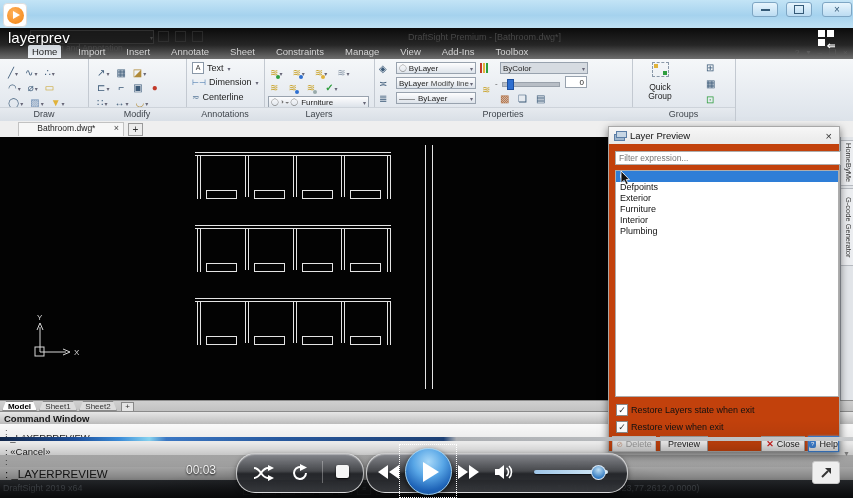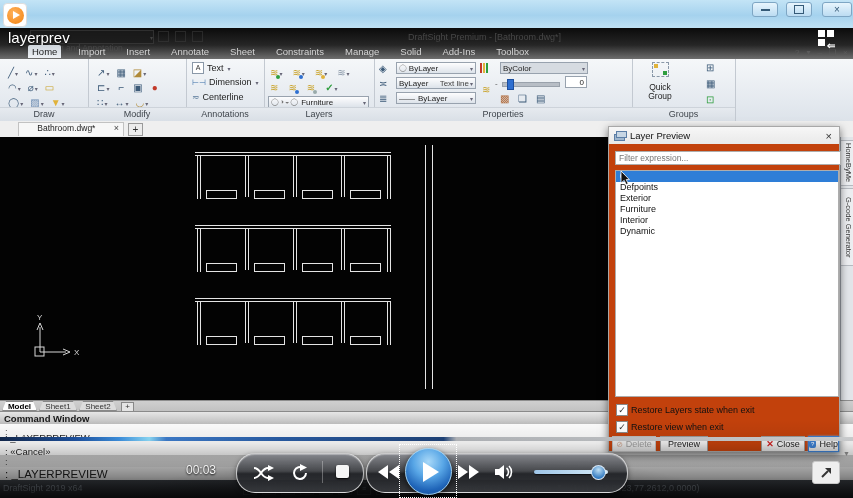--- a/index.html
+++ b/index.html
@@ -99,21 +99,21 @@
     </div>
 
     <div class="abs" style="left:28px;top:17px;display:flex;gap:13px;align-items:flex-end;">
       <span class="rtab active">Home</span>
       <span class="rtab">Import</span>
       <span class="rtab">Insert</span>
       <span class="rtab">Annotate</span>
       <span class="rtab">Sheet</span>
       <span class="rtab">Constraints</span>
       <span class="rtab">Manage</span>
-      <span class="rtab">Solid</span>
+      <span class="rtab">View</span>
       <span class="rtab">Add-Ins</span>
       <span class="rtab">Toolbox</span>
     </div>
     <div class="abs" style="left:795px;top:20px;display:flex;gap:7px;font-size:8px;color:#5a5a5a;">
       <span>?</span>
         <span>▾</span>
         <span>‒</span>
         <span>❑</span>
         <span>×</span>
     </div>
@@ -212,21 +212,21 @@
         <span style="width:2px;background:#c23a2a;"></span>
           <span style="width:2px;background:#e0b23a;"></span>
           <span style="width:2px;background:#2e9e3e;"></span>
       </span>
       <div class="sel abs" style="left:126px;top:3px;width:88px;background:#d6dbe1;">
         <span class="tx">ByColor</span>
         <span class="dd">▾</span>
       </div>
       <div class="sel abs" style="left:22px;top:18px;width:80px;">
         <span class="tx">ByLayer</span>
-        <span class="tx" style="flex:none;color:#444;">Text line</span>
+        <span class="tx" style="flex:none;color:#444;">Modify line</span>
         <span class="dd">▾</span>
       </div>
       <span class="stack abs" style="left:108px;top:20px;">≋</span>
       <span class="abs" style="left:121px;top:20px;font-size:8px;color:#555;">‑</span>
       <div class="abs" style="left:128px;top:23px;width:56px;height:3px;background:#b8bec6;border:1px solid #9aa2ac;">
         <div class="abs" style="left:4px;top:-4px;width:5px;height:9px;background:#2f6fd0;border:1px solid #1d4f9e;"></div>
       </div>
       <div class="abs" style="left:191px;top:17px;width:22px;height:12px;background:#fff;border:1px solid #98a2ae;font-size:8px;text-align:right;line-height:12px;padding-right:2px;box-sizing:border-box;color:#222;">0</div>
       <div class="sel abs" style="left:22px;top:33px;width:80px;">
         <span style="color:#333;font-size:8px;">——</span>
@@ -361,21 +361,21 @@
       <span style="font-size:9.5px;color:#111;margin-left:5px;flex:1;">Layer Preview</span>
       <span style="font-size:11px;color:#333;margin-right:7px;">×</span>
     </div>
     <input class="abs" style="left: 6px; top: 24px; width: 218px; height: 12px; border: 1px solid rgb(173, 173, 173); font-size: 8.5px; padding: 0px 3px; font-family: &quot;Liberation Sans&quot;, sans-serif; box-sizing: content-box;" placeholder="Filter expression...">
     <div class="abs" style="left:6px;top:43px;width:224px;height:227px;background:#fff;border:1px solid #adadad;box-sizing:border-box;">
       <div class="litem" style="background:#2e7ed7;color:#fff;">0</div>
       <div class="litem">Defpoints</div>
       <div class="litem">Exterior</div>
       <div class="litem">Furniture</div>
       <div class="litem">Interior</div>
-      <div class="litem">Dynamic</div>
+      <div class="litem">Plumbing</div>
     </div>
     <div class="chk" style="left:7px;top:277px;"><span>✓</span></div>
     <span class="abs" style="left:22px;top:278px;font-size:9px;color:#111;">Restore Layers state when exit</span>
     <div class="chk" style="left:7px;top:294px;"><span>✓</span></div>
     <span class="abs" style="left:22px;top:295px;font-size:9px;color:#111;">Restore view when exit</span>
     <div class="dbtn" style="left:3px;width:44px;background:linear-gradient(180deg,#f0f0f0,#dcdcdc);color:#9a9a9a;border-color:#bcbcbc;">
       <span style="color:#c9a08a;font-size:8px;">⊘</span>
         <span>Delete</span>
     </div>
     <div class="dbtn" style="left:51px;width:48px;">

